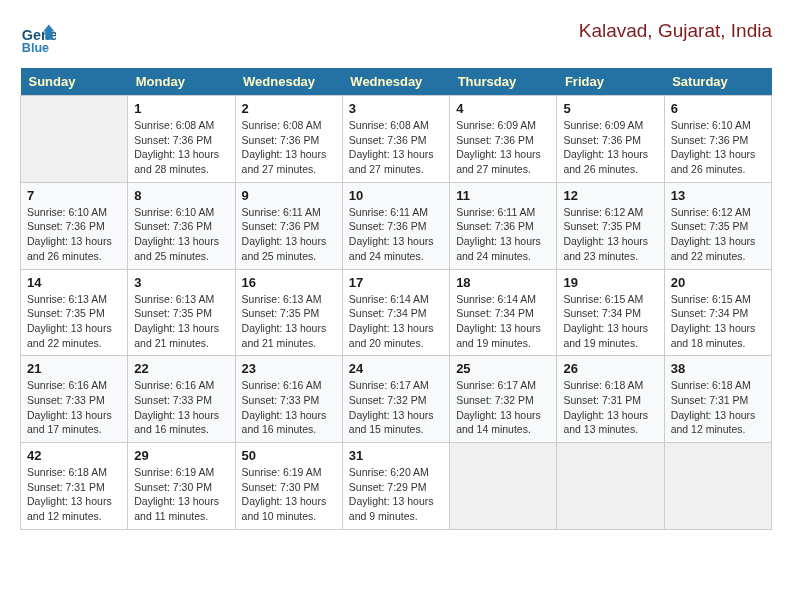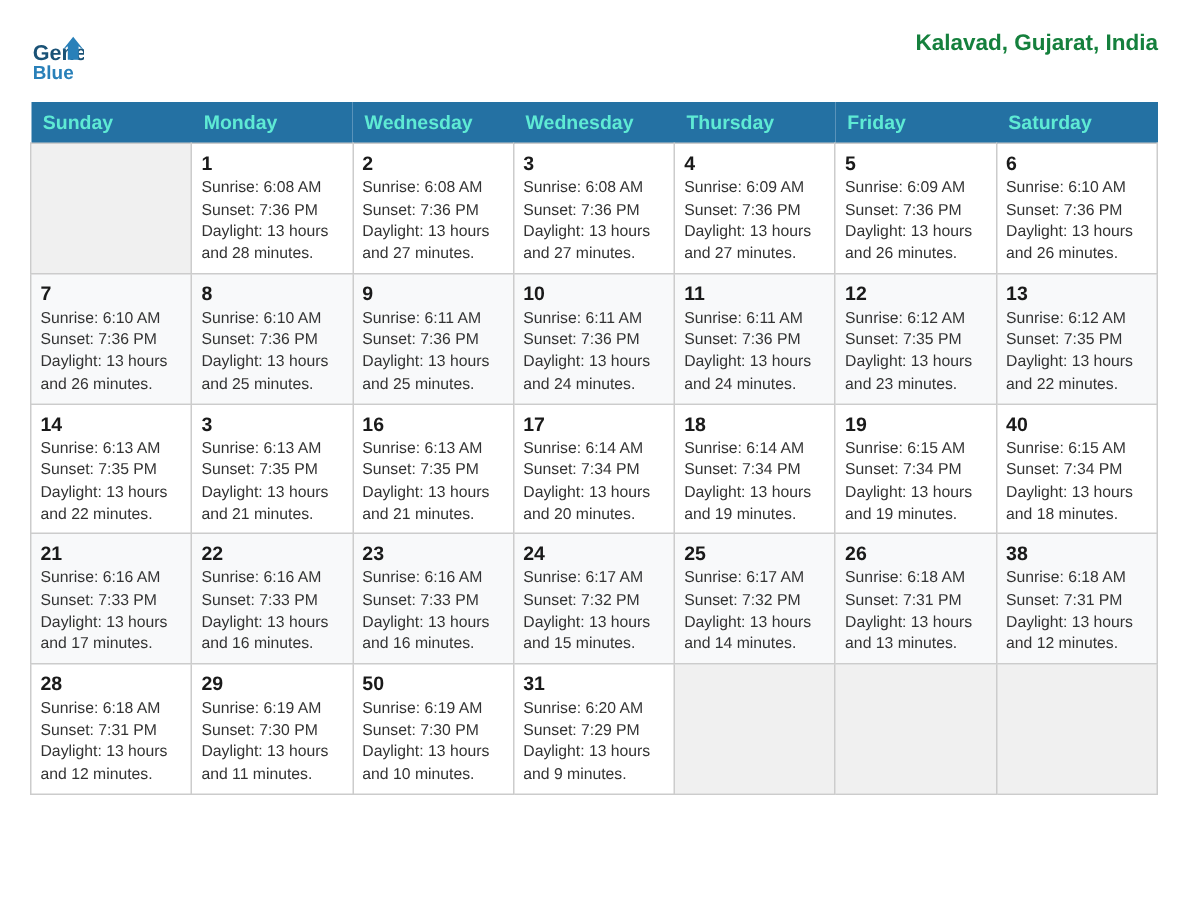--- a/index.html
+++ b/index.html
@@ -28,32 +28,31 @@
     .title-block {
       text-align: right;
     }
     .month-title {
       font-size: 36px;
       font-weight: bold;
       color: #1a1a1a;
       line-height: 1.1;
     }
     .subtitle {
-      font-size: 15px;
-      color: #15803d;
-      font-weight: bold;
+      font-size: 19px;
+      color: #7f1d1d;
     }
     table {
       width: 100%;
       border-collapse: collapse;
       font-size: 11px;
     }
     thead tr th {
       background-color: #2471a3;
-      color: #5eead4;
+      color: #fef9c3;
       text-align: left;
       padding: 6px 8px;
       font-size: 13px;
       font-weight: bold;
     }
     tbody tr td {
       border: 1px solid #ccc;
       vertical-align: top;
       padding: 5px 6px;
       width: 107px;
@@ -184,21 +183,21 @@
         </td>
         <td>
           <span class="day-number">18</span>
           <div class="day-info">Sunrise: 6:14 AM<br>Sunset: 7:34 PM<br>Daylight: 13 hours and 19 minutes.</div>
         </td>
         <td>
           <span class="day-number">19</span>
           <div class="day-info">Sunrise: 6:15 AM<br>Sunset: 7:34 PM<br>Daylight: 13 hours and 19 minutes.</div>
         </td>
         <td>
-          <span class="day-number">40</span>
+          <span class="day-number">20</span>
           <div class="day-info">Sunrise: 6:15 AM<br>Sunset: 7:34 PM<br>Daylight: 13 hours and 18 minutes.</div>
         </td>
       </tr>
       <tr>
         <td>
           <span class="day-number">21</span>
           <div class="day-info">Sunrise: 6:16 AM<br>Sunset: 7:33 PM<br>Daylight: 13 hours and 17 minutes.</div>
         </td>
         <td>
           <span class="day-number">22</span>
@@ -220,21 +219,21 @@
           <span class="day-number">26</span>
           <div class="day-info">Sunrise: 6:18 AM<br>Sunset: 7:31 PM<br>Daylight: 13 hours and 13 minutes.</div>
         </td>
         <td>
           <span class="day-number">38</span>
           <div class="day-info">Sunrise: 6:18 AM<br>Sunset: 7:31 PM<br>Daylight: 13 hours and 12 minutes.</div>
         </td>
       </tr>
       <tr>
         <td>
-          <span class="day-number">28</span>
+          <span class="day-number">42</span>
           <div class="day-info">Sunrise: 6:18 AM<br>Sunset: 7:31 PM<br>Daylight: 13 hours and 12 minutes.</div>
         </td>
         <td>
           <span class="day-number">29</span>
           <div class="day-info">Sunrise: 6:19 AM<br>Sunset: 7:30 PM<br>Daylight: 13 hours and 11 minutes.</div>
         </td>
         <td>
           <span class="day-number">50</span>
           <div class="day-info">Sunrise: 6:19 AM<br>Sunset: 7:30 PM<br>Daylight: 13 hours and 10 minutes.</div>
         </td>

